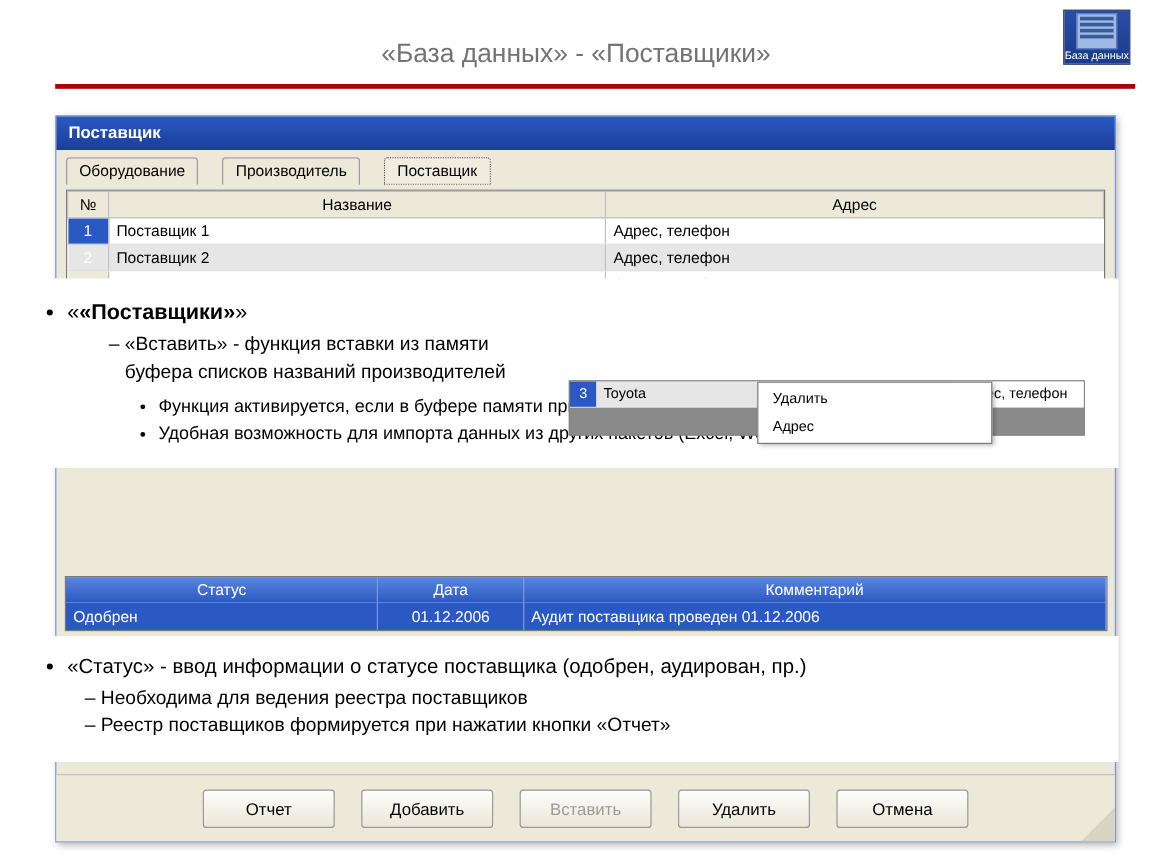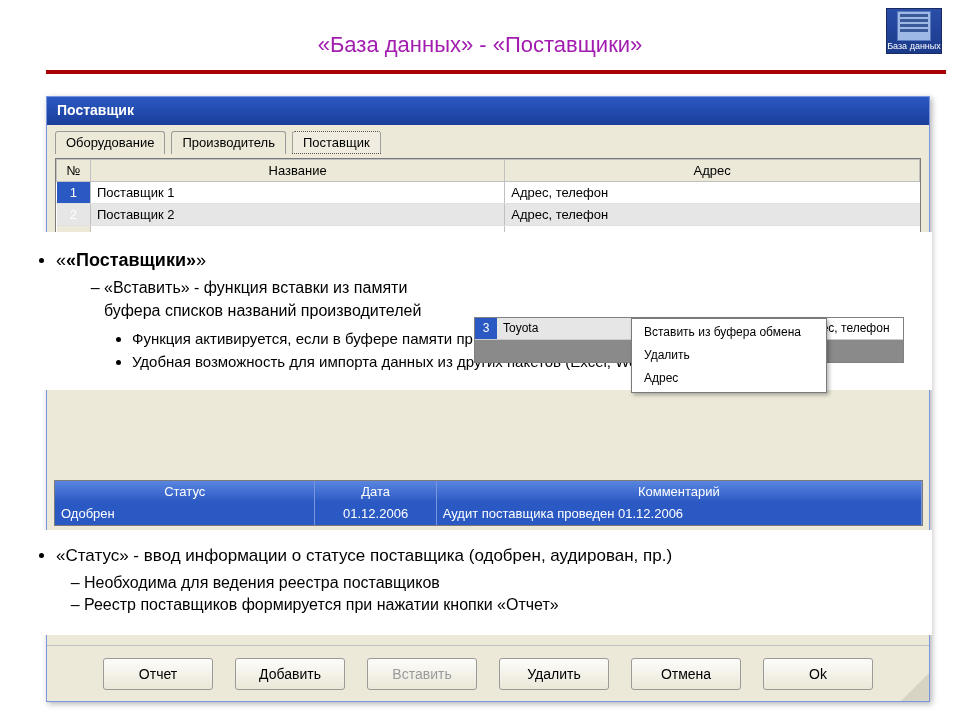--- a/index.html
+++ b/index.html
@@ -12,21 +12,21 @@
     height: 720px;
     position: relative;
   }
   .slide-title {
     position: absolute;
     top: 32px;
     left: 0;
     right: 0;
     text-align: center;
     font-size: 22px;
-    color: #a21caf;
+    color: #737373;
   }
   .db-badge {
     position: absolute;
     top: 8px;
     right: 18px;
     width: 56px;
     height: 46px;
     background: linear-gradient(#2a4da8,#1a3a8a);
     border: 1px solid #1a2a60;
     display: flex;
@@ -60,21 +60,21 @@
   .titlebar {
     height: 28px;
     background: linear-gradient(#2b59c3,#1a3e9a);
     color: #fff;
     font-weight: bold;
     padding: 5px 10px;
     font-size: 14px;
   }
   .tabs {
     padding: 6px 8px 0 8px;
-    display: flex; gap: 6px;
+    display: flex; gap: 20px;
     font-size: 13px;
   }
   .tab {
     padding: 3px 10px;
     background: #ece9d8;
     border: 1px solid #9a9a9a;
     border-bottom: none;
     border-radius: 3px 3px 0 0;
     cursor: pointer;
   }
@@ -252,21 +252,20 @@
       </tbody>
     </table>
   </div>
 
   <div class="button-bar">
     <button class="btn">Отчет</button>
     <button class="btn">Добавить</button>
     <button class="btn" disabled="">Вставить</button>
     <button class="btn">Удалить</button>
     <button class="btn">Отмена</button>
-    <button class="btn">Ok</button>
     <div class="corner-fold"></div>
   </div>
 </div>
 
 <div class="slide-overlay">
   <ul style="list-style:disc; padding-left:20px;">
     <li>
       <span style="font-size:18px;">«<b style="font-weight:bold; font-family:inherit">«Поставщики»</b>»</span>
       
       <br>
@@ -274,21 +273,20 @@
         <li style="position:relative;margin-left:20px;">
           <div style="width:330px">«Вставить» - функция вставки из памяти буфера списков названий производителей</div>
           <div class="insert-screenshot">
             <div class="row">
               <div class="num">3</div>
               <div class="cell">Toyota</div>
               <div class="cell2">Адрес, телефон</div>
             </div>
             <div class="filler"></div>
             <div class="ctx-menu">
-              <div>Вставить из буфера обмена</div>
               <div>Удалить</div>
               <div>Адрес</div>
             </div>
           </div>
           <ul class="subsub" style="list-style:disc; margin-top:6px;">
             <li>Функция активируется, если в буфере памяти присутствует информация</li>
             <li>Удобная возможность для импорта данных из других пакетов (Excel, Word, 1C, пр.)</li>
           </ul>
         </li>
       </ul>

